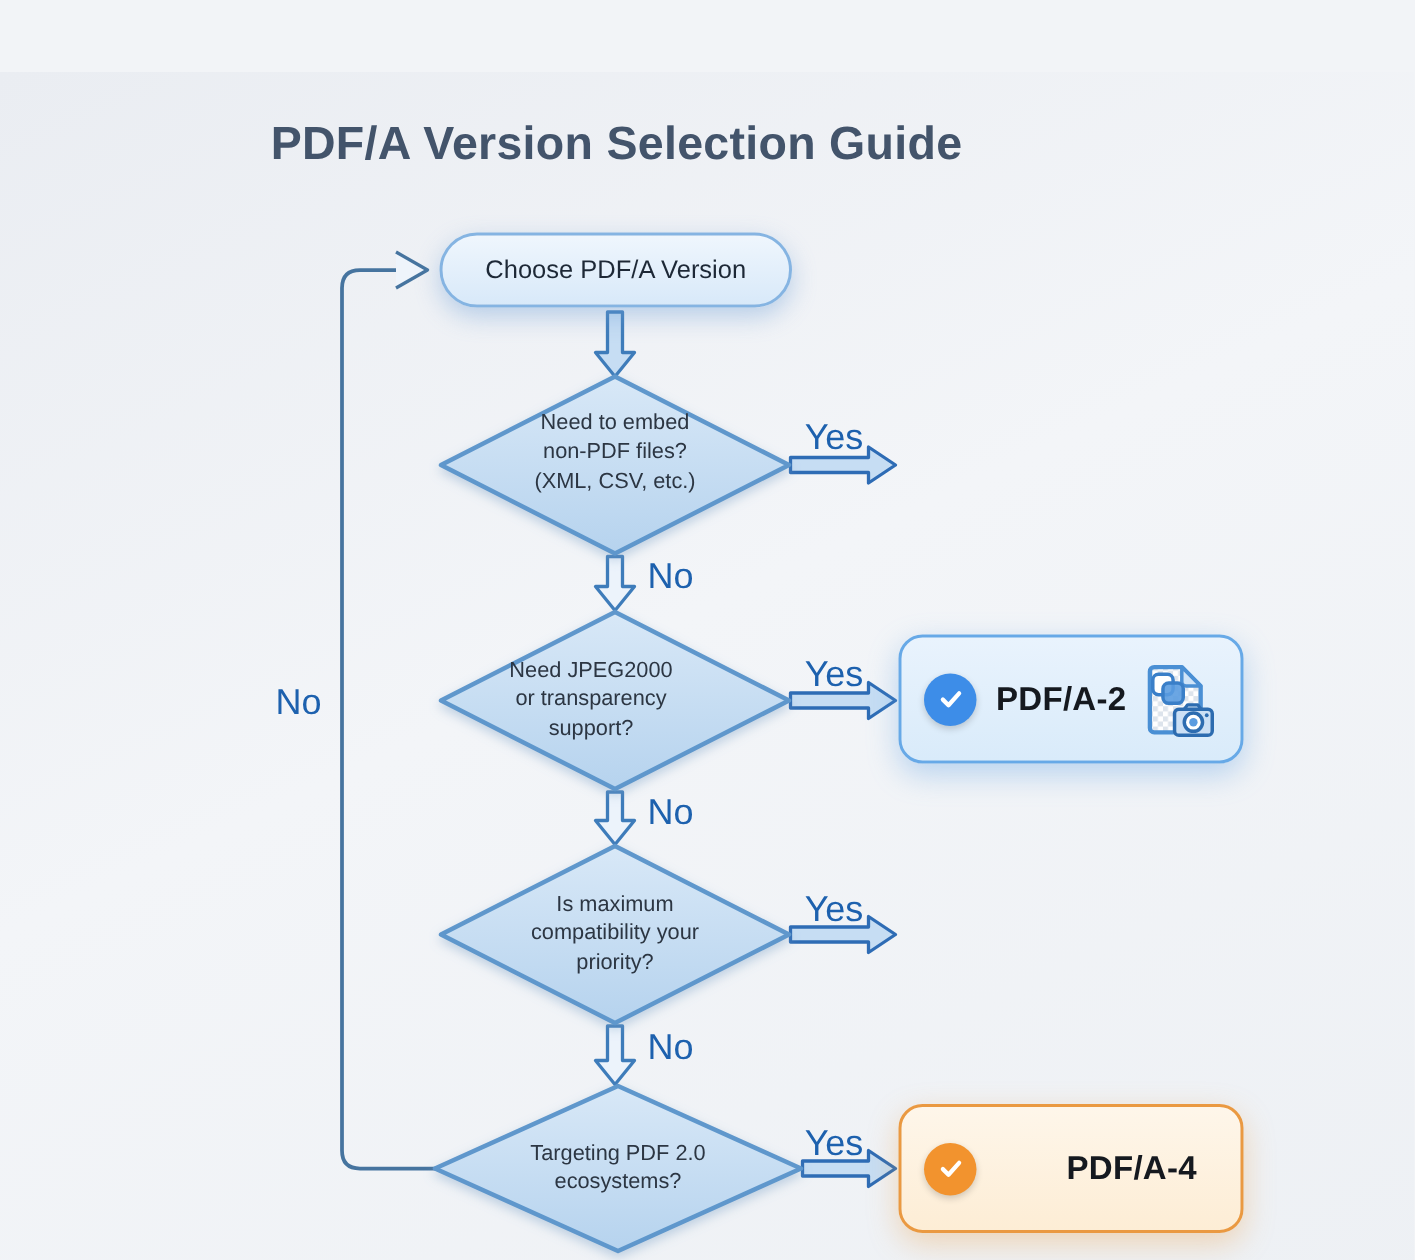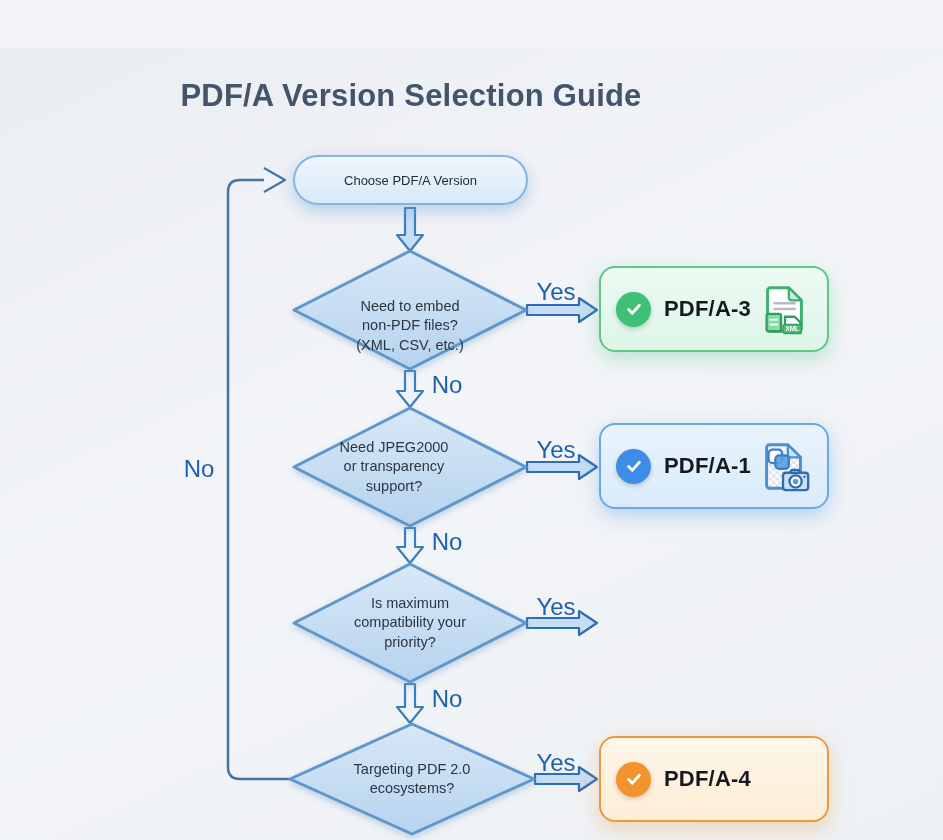--- a/index.html
+++ b/index.html
@@ -21,39 +21,39 @@
     letter-spacing:.2px;
   }
   .start-node{
     position:absolute;left:293px;top:107px;width:235px;height:50px;
     border-radius:26px;border:2px solid #85b4e2;
     background:linear-gradient(180deg,#eff6fd 0%,#d8e9f9 100%);
     box-shadow:0 6px 16px rgba(116,162,214,.45);
     display:flex;align-items:center;justify-content:center;
     box-sizing:border-box;
   }
-  .start-node span{font-size:13px;font-weight:500;color:#1d2836;}
+  .start-node span{font-size:17px;font-weight:500;color:#1d2836;}
   .q-text{
     position:absolute;width:212px;height:84px;
     display:flex;align-items:center;justify-content:center;text-align:center;
     font-size:14.5px;line-height:1.32;color:#2c3643;white-space:pre-line;
   }
   .lbl{
     position:absolute;font-size:24px;font-weight:400;color:#1d61ae;
     width:54px;text-align:center;
   }
   .card{
     position:absolute;left:599px;width:230px;height:86px;
     border-radius:16px;box-sizing:border-box;border:2px solid;
     display:flex;align-items:center;padding:0 14px 0 15px;
   }
   .card-green{background:linear-gradient(180deg,#edfaf2 0%,#def5e8 100%);border-color:#5fc687;box-shadow:0 7px 20px rgba(84,194,132,.35);}
   .card-blue{background:linear-gradient(180deg,#e9f3fd 0%,#d9ebfa 100%);border-color:#67a9e7;box-shadow:0 7px 20px rgba(96,160,228,.40);}
   .card-purple{background:linear-gradient(180deg,#f6eefb 0%,#eee2f8 100%);border-color:#aa76d5;box-shadow:0 7px 20px rgba(167,118,213,.35);}
-  .card-orange{background:linear-gradient(180deg,#fef6ea 0%,#fdedd5 100%);border-color:#ea9941;box-shadow:0 7px 20px rgba(236,158,66,.35);}
+  .card-orange{background:linear-gradient(180deg,#fef6ea 0%,#fdedd5 100%);border-color:#ea9941;box-shadow:0 7px 20px rgba(236,158,66,.35);gap:47px;}
   .check{
     width:35px;height:35px;border-radius:50%;flex:0 0 auto;
     display:flex;align-items:center;justify-content:center;
     box-shadow:0 2px 5px rgba(0,0,0,.18);
   }
   .check-green{background:#3cc177;}
   .check-blue{background:#3d8de8;}
   .check-purple{background:#9b5ecd;}
   .check-orange{background:#f2932e;}
   .card-label{font-size:22px;font-weight:700;color:#15191f;margin-left:13px;letter-spacing:.2px;}
@@ -93,69 +93,49 @@
     <path d="M294 262 L410 203 L526 262 L410 321 Z" fill="url(#diamondGrad)" stroke="#5e97cc" stroke-width="3" stroke-linejoin="round" filter="url(#dshadow)"></path>
     <path d="M294 419 L410 360 L526 419 L410 478 Z" fill="url(#diamondGrad)" stroke="#5e97cc" stroke-width="3" stroke-linejoin="round" filter="url(#dshadow)"></path>
     <path d="M294 575 L410 516 L526 575 L410 634 Z" fill="url(#diamondGrad)" stroke="#5e97cc" stroke-width="3" stroke-linejoin="round" filter="url(#dshadow)"></path>
     <path d="M290 731 L412 676 L534 731 L412 786 Z" fill="url(#diamondGrad)" stroke="#5e97cc" stroke-width="3" stroke-linejoin="round" filter="url(#dshadow)"></path>
   </svg>
 
   <div class="start-node">
     <span>Choose PDF/A Version</span>
   </div>
 
-  <div class="q-text" style="left:304px;top:236px;">Need to embed
+  <div class="q-text" style="left:304px;top:212px;">Need to embed
 non-PDF files?
 (XML, CSV, etc.)</div>
   <div class="q-text" style="left:288px;top:377px;">Need JPEG2000
 or transparency
 support?</div>
   <div class="q-text" style="left:304px;top:533px;">Is maximum
 compatibility your
 priority?</div>
   <div class="q-text" style="left:306px;top:689px;">Targeting PDF 2.0
 ecosystems?</div>
 
   <span class="lbl" style="left:529px;top:230px;">Yes</span>
   <span class="lbl" style="left:529px;top:388px;">Yes</span>
   <span class="lbl" style="left:529px;top:545px;">Yes</span>
   <span class="lbl" style="left:529px;top:701px;">Yes</span>
   <span class="lbl" style="left:420px;top:323px;">No</span>
   <span class="lbl" style="left:420px;top:480px;">No</span>
   <span class="lbl" style="left:420px;top:637px;">No</span>
   <span class="lbl" style="left:172px;top:407px;">No</span>
 
-  <div class="card card-green" style="top:218px;">
-    <span class="check check-green">
-      <svg width="20" height="20" viewBox="0 0 24 24">
-          <path d="M5.5 12.5 L10 17 L18.5 7.5" fill="none" stroke="#fff" stroke-width="3.4" stroke-linecap="round" stroke-linejoin="round"></path>
-        </svg>
-    </span>
-    <span class="card-label">PDF/A-3</span>
-    <span class="card-icon">
-      <svg width="58" height="58" viewBox="0 0 60 60">
-        <path d="M13 11 a3 3 0 0 1 3 -3 h19 l13 13 v29 a3 3 0 0 1 -3 3 h-29 a3 3 0 0 1 -3 -3 z" fill="#ffffff" stroke="#3fae6e" stroke-width="3" stroke-linejoin="round"></path>
-        <path d="M35 8 l13 13 h-10 a3 3 0 0 1 -3 -3 z" fill="#c9efda" stroke="#3fae6e" stroke-width="2.4" stroke-linejoin="round"></path>
-        <path d="M20 24 h21 M20 30 h21" stroke="#b4bdc7" stroke-width="2.6" stroke-linecap="round" fill="none"></path>
-        <rect x="12" y="35" width="15" height="18" rx="2" fill="#85dca5" stroke="#2f9e5f" stroke-width="2.4"></rect>
-        <path d="M16 41 h7 M16 46 h7" stroke="#ffffff" stroke-width="2" stroke-linecap="round" fill="none"></path>
-        <path d="M31 38 h10 l6 6 v11 h-16 z" fill="#ffffff" stroke="#2f9e5f" stroke-width="2.4" stroke-linejoin="round"></path>
-        <rect x="29" y="46" width="19" height="9" rx="2" fill="#4bbf77" stroke="#2f9e5f" stroke-width="1.4"></rect>
-        <text x="38.5" y="53" font-size="6.6" font-weight="bold" fill="#ffffff" text-anchor="middle">XML</text>
-      </svg>
-    </span>
-  </div>
 
   <div class="card card-blue" style="top:375px;">
     <span class="check check-blue">
       <svg width="20" height="20" viewBox="0 0 24 24">
           <path d="M5.5 12.5 L10 17 L18.5 7.5" fill="none" stroke="#fff" stroke-width="3.4" stroke-linecap="round" stroke-linejoin="round"></path>
         </svg>
     </span>
-    <span class="card-label">PDF/A-1</span>
+    <span class="card-label">PDF/A-2</span>
     <span class="card-icon">
       <svg width="58" height="58" viewBox="0 0 60 60">
         <defs>
           <pattern id="chk" width="7" height="7" patternUnits="userSpaceOnUse">
             <rect width="3.5" height="3.5" fill="#dde4ec"></rect>
               <rect x="3.5" y="3.5" width="3.5" height="3.5" fill="#dde4ec"></rect>
           </pattern>
         </defs>
         <path d="M12 11 a3 3 0 0 1 3 -3 h19 l13 13 v29 a3 3 0 0 1 -3 3 h-29 a3 3 0 0 1 -3 -3 z" fill="#ffffff"></path>
         <path d="M12 11 a3 3 0 0 1 3 -3 h19 l13 13 v29 a3 3 0 0 1 -3 3 h-29 a3 3 0 0 1 -3 -3 z" fill="url(#chk)" stroke="#4a8fd4" stroke-width="3" stroke-linejoin="round"></path>

